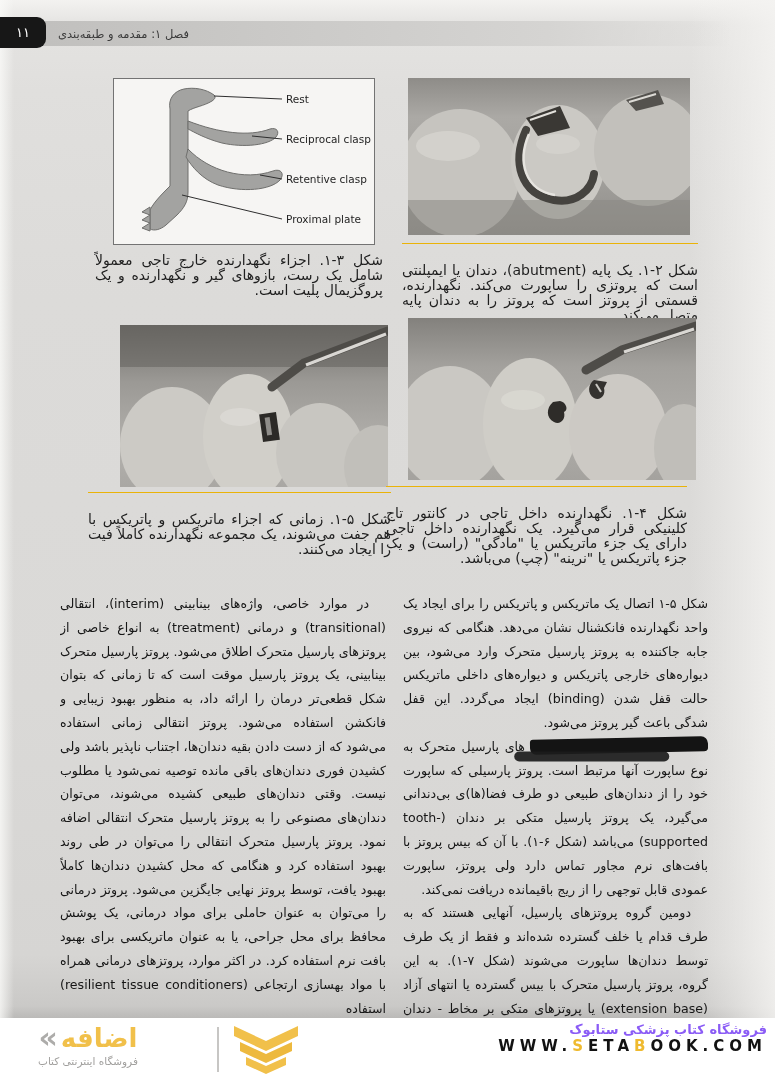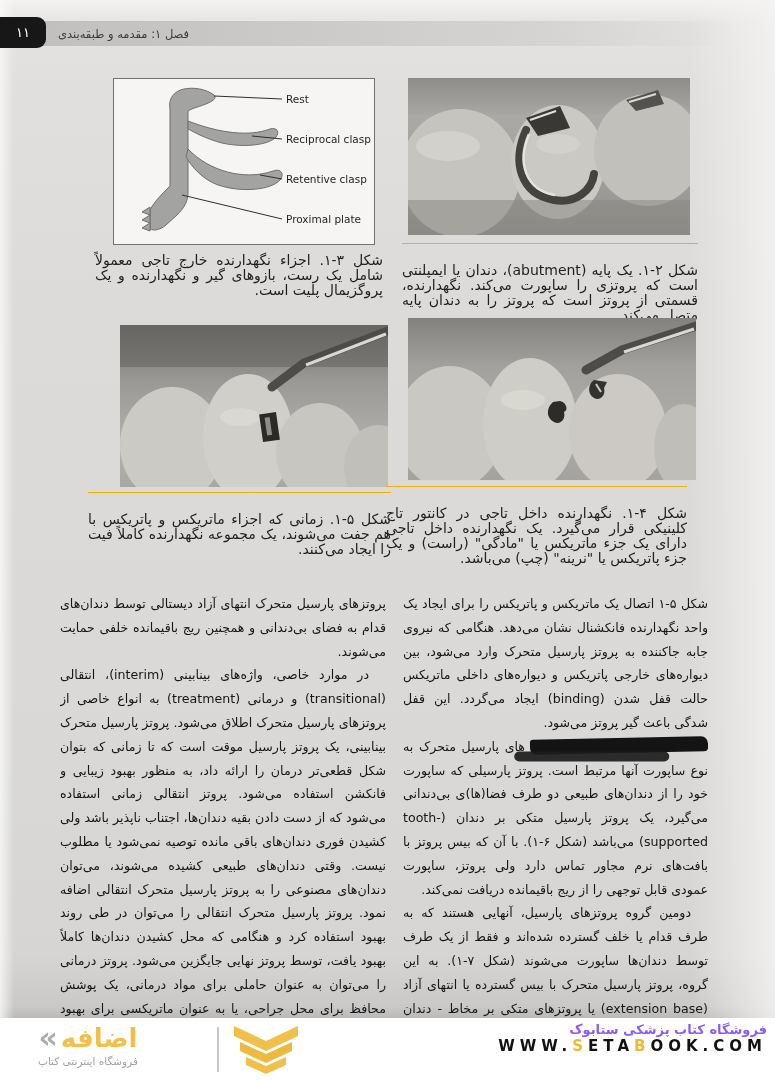--- a/index.html
+++ b/index.html
@@ -184,21 +184,20 @@
   </div>
   <div class="caption ruled" style="left:386px;top:486px;width:301px;">شکل ۴-۱. نگهدارنده داخل تاجی در کانتور تاج کلینیکی قرار می‌گیرد. یک نگهدارنده داخل تاجی دارای یک جزء ماتریکس یا "مادگی" (راست) و یک جزء پاتریکس یا "نرینه" (چپ) می‌باشد.</div>
 
   <div class="columns">
     <div class="col col-right">
       <p>شکل ۵-۱ اتصال یک ماتریکس و پاتریکس را برای ایجاد یک واحد نگهدارنده فانکشنال نشان می‌دهد. هنگامی که نیروی جابه جاکننده به پروتز پارسیل متحرک وارد می‌شود، بین دیواره‌های خارجی پاتریکس و دیواره‌های داخلی ماتریکس حالت قفل شدن (binding) ایجاد می‌گردد. این قفل شدگی باعث گیر پروتز می‌شود.</p>
       <p><span class="redact"></span><span>های پارسیل متحرک به نوع ساپورت آنها مرتبط است. پروتز پارسیلی که ساپورت خود را از دندان‌های طبیعی دو طرف فضا(ها)ی بی‌دندانی می‌گیرد، یک پروتز پارسیل متکی بر دندان (tooth-supported) می‌باشد (شکل ۶-۱). با آن که بیس پروتز با بافت‌های نرم مجاور تماس دارد ولی پروتز، ساپورت عمودی قابل توجهی را از ریج باقیمانده دریافت نمی‌کند.</span></p>
       <p class="indent">دومین گروه پروتزهای پارسیل، آنهایی هستند که به طرف قدام یا خلف گسترده شده‌اند و فقط از یک طرف توسط دندان‌ها ساپورت می‌شوند (شکل ۷-۱). به این گروه، پروتز پارسیل متحرک با بیس گسترده یا انتهای آزاد (extension base) یا پروتزهای متکی بر مخاط - دندان (tooth-tissue supported) می‌گویند. قسمت اعظم این گروه، پروتزهای پارسیل متحرک با گسترش دیستالی هستند.</p>
     </div>
     <div class="col col-left">
-      <p>پروتزهای پارسیل متحرک انتهای آزاد دیستالی توسط دندان‌های قدام به فضای بی‌دندانی و همچنین ریج باقیمانده خلفی حمایت می‌شوند.</p>
       <p class="indent">در موارد خاصی، واژه‌های بینابینی (interim)، انتقالی (transitional) و درمانی (treatment) به انواع خاصی از پروتزهای پارسیل متحرک اطلاق می‌شود. پروتز پارسیل متحرک بینابینی، یک پروتز پارسیل موقت است که تا زمانی که بتوان شکل قطعی‌تر درمان را ارائه داد، به منظور بهبود زیبایی و فانکشن استفاده می‌شود. پروتز انتقالی زمانی استفاده می‌شود که از دست دادن بقیه دندان‌ها، اجتناب ناپذیر باشد ولی کشیدن فوری دندان‌های باقی مانده توصیه نمی‌شود یا مطلوب نیست. وقتی دندان‌های طبیعی کشیده می‌شوند، می‌توان دندان‌های مصنوعی را به پروتز پارسیل متحرک انتقالی اضافه نمود. پروتز پارسیل متحرک انتقالی را می‌توان در طی روند بهبود استفاده کرد و هنگامی که محل کشیدن دندان‌ها کاملاً بهبود یافت، توسط پروتز نهایی جایگزین می‌شود. پروتز درمانی را می‌توان به عنوان حاملی برای مواد درمانی، یک پوشش محافظ برای محل جراحی، یا به عنوان ماتریکسی برای بهبود بافت نرم استفاده کرد. در اکثر موارد، پروتزهای درمانی همراه با مواد بهسازی ارتجاعی (resilient tissue conditioners) استفاده</p>
     </div>
   </div>
 
   <div class="footer">
     <div class="brand">
       <div class="brand-row">
         <span class="brand-arrow">«</span>
         <span class="brand-word">اضافه</span>
       </div>

